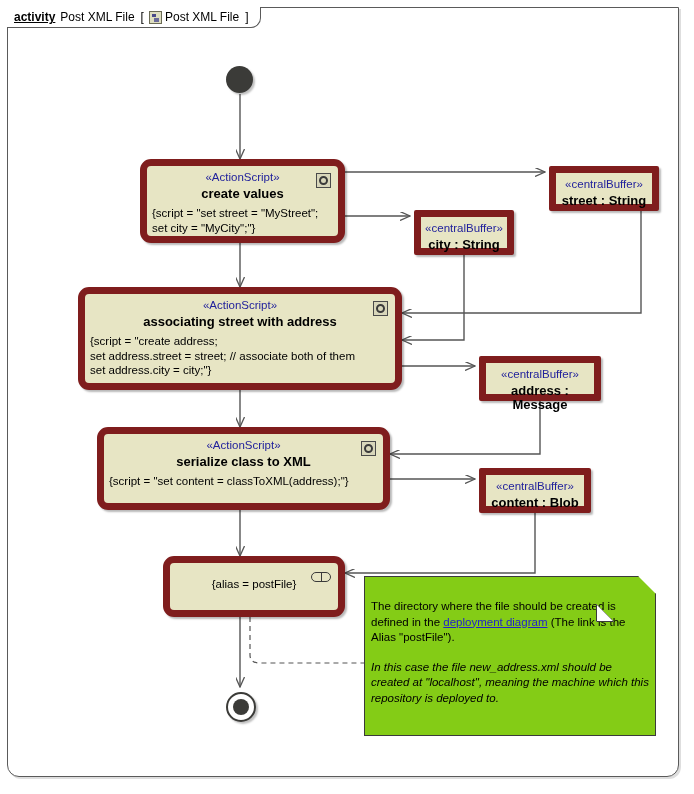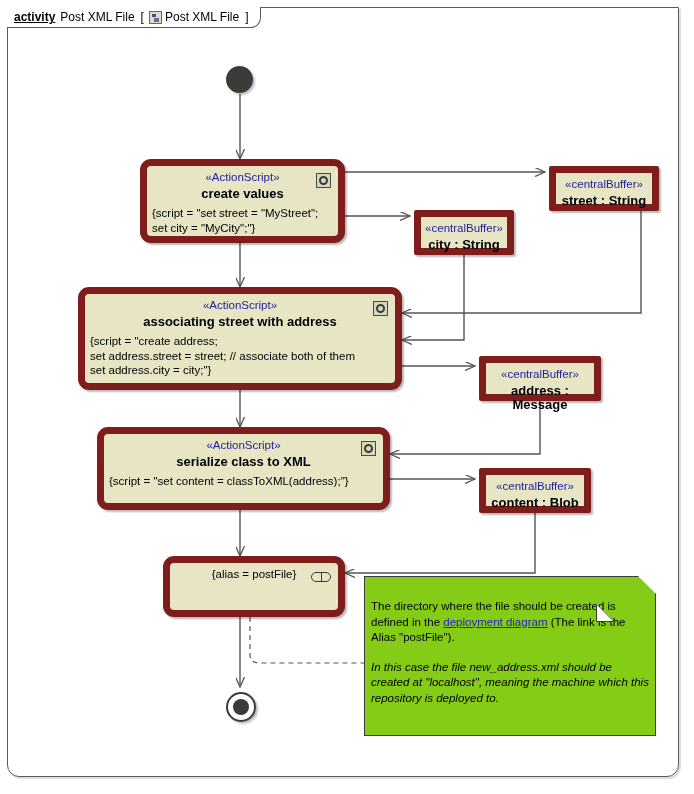--- a/index.html
+++ b/index.html
@@ -123,21 +123,21 @@
   }
   .body-text {
     color: #000000;
     font-size: 11.5px;
     line-height: 14.5px;
     margin: 5px 0 0 5px;
     white-space: pre-line;
   }
   .body-center {
     text-align: center;
-    margin: 4px 0 0 0;
+    margin: 14px 0 0 0;
   }
 
   
   .icon-script {
     position: absolute;
     right: 7px;
     top: 7px;
     width: 15px;
     height: 15px;
     border: 1px solid #4a4a4a;

